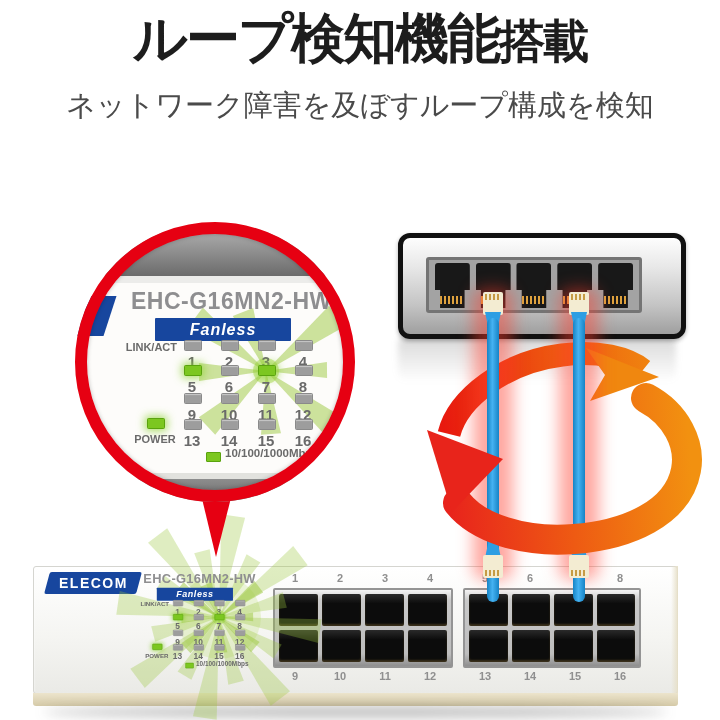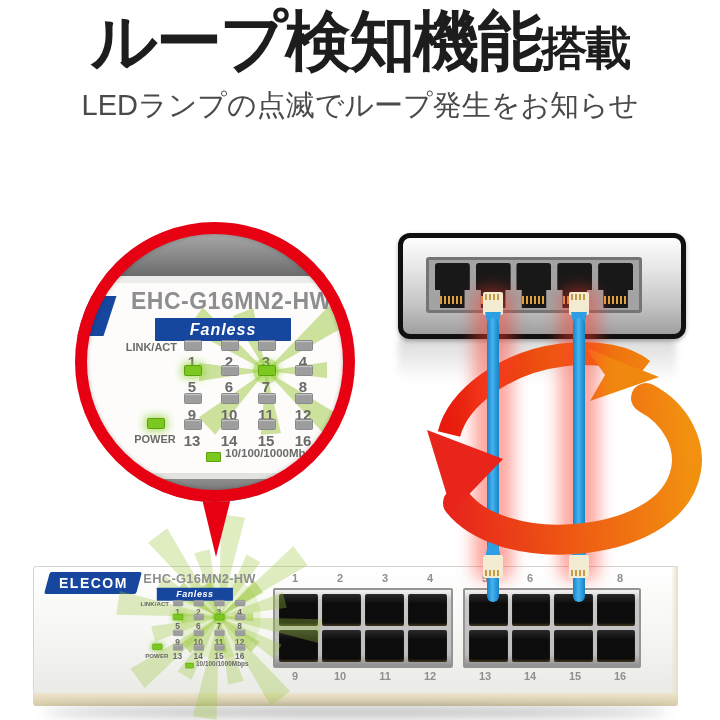--- a/index.html
+++ b/index.html
@@ -3,21 +3,21 @@
 <meta charset="utf-8">
 <style>
   html,body{margin:0;padding:0;background:#ffffff;}
   body{width:720px;height:720px;position:relative;overflow:hidden;
        font-family:"Liberation Sans","DejaVu Sans",sans-serif;}
   .scene{position:absolute;inset:0;}
 
   
   .title{position:absolute;top:10px;left:0;width:720px;text-align:center;
          color:#1d1d1d;font-weight:900;letter-spacing:-2px;line-height:62px;white-space:nowrap;}
-  .title .main{font-size:66px;}
+  .title .main{font-size:54px;font-family:Liberation Mono, monospace;}
   .title .suffix{font-size:46px;}
   .subtitle{position:absolute;top:84px;left:0;width:720px;text-align:center;
             color:#4a4a4a;font-size:29px;line-height:42px;font-weight:400;}
 
   
   .magnifier{position:absolute;left:75px;top:222px;width:280px;height:280px;z-index:6;}
   .mag-clip{position:absolute;inset:0;border-radius:50%;overflow:hidden;background:#fdfcfa;}
   .band-top{position:absolute;left:0;right:0;top:10px;height:44px;
             background:linear-gradient(#ababab,#6b6b6b);}
   .band-top-hi{position:absolute;left:0;right:0;top:54px;height:7px;background:#ececе8;background:#ececе8;background:#ececea;}
@@ -112,21 +112,21 @@
          box-shadow:inset 0 -2px 2px rgba(200,160,70,.25);}
   .pnum{position:absolute;transform:translateX(-50%);font-size:11px;color:#8f8f8f;font-weight:bold;}
 </style>
 </head>
 <body>
 
 <div class="scene">
 
   <div class="title"><span class="main">ループ検知機能</span><span class="suffix">搭載</span></div>
   <div class="subtitle">
-    <div>LEDランプの点滅でループ発生をお知らせ</div>
+    <div>ネットワーク障害を及ぼすループ構成を検知</div>
   </div>
 
   <div class="reflection"></div>
 
   <div class="top-switch">
     <div class="port-panel">
         <div class="tjack">
           <div class="pins"></div>
         </div>
         <div class="tjack">

